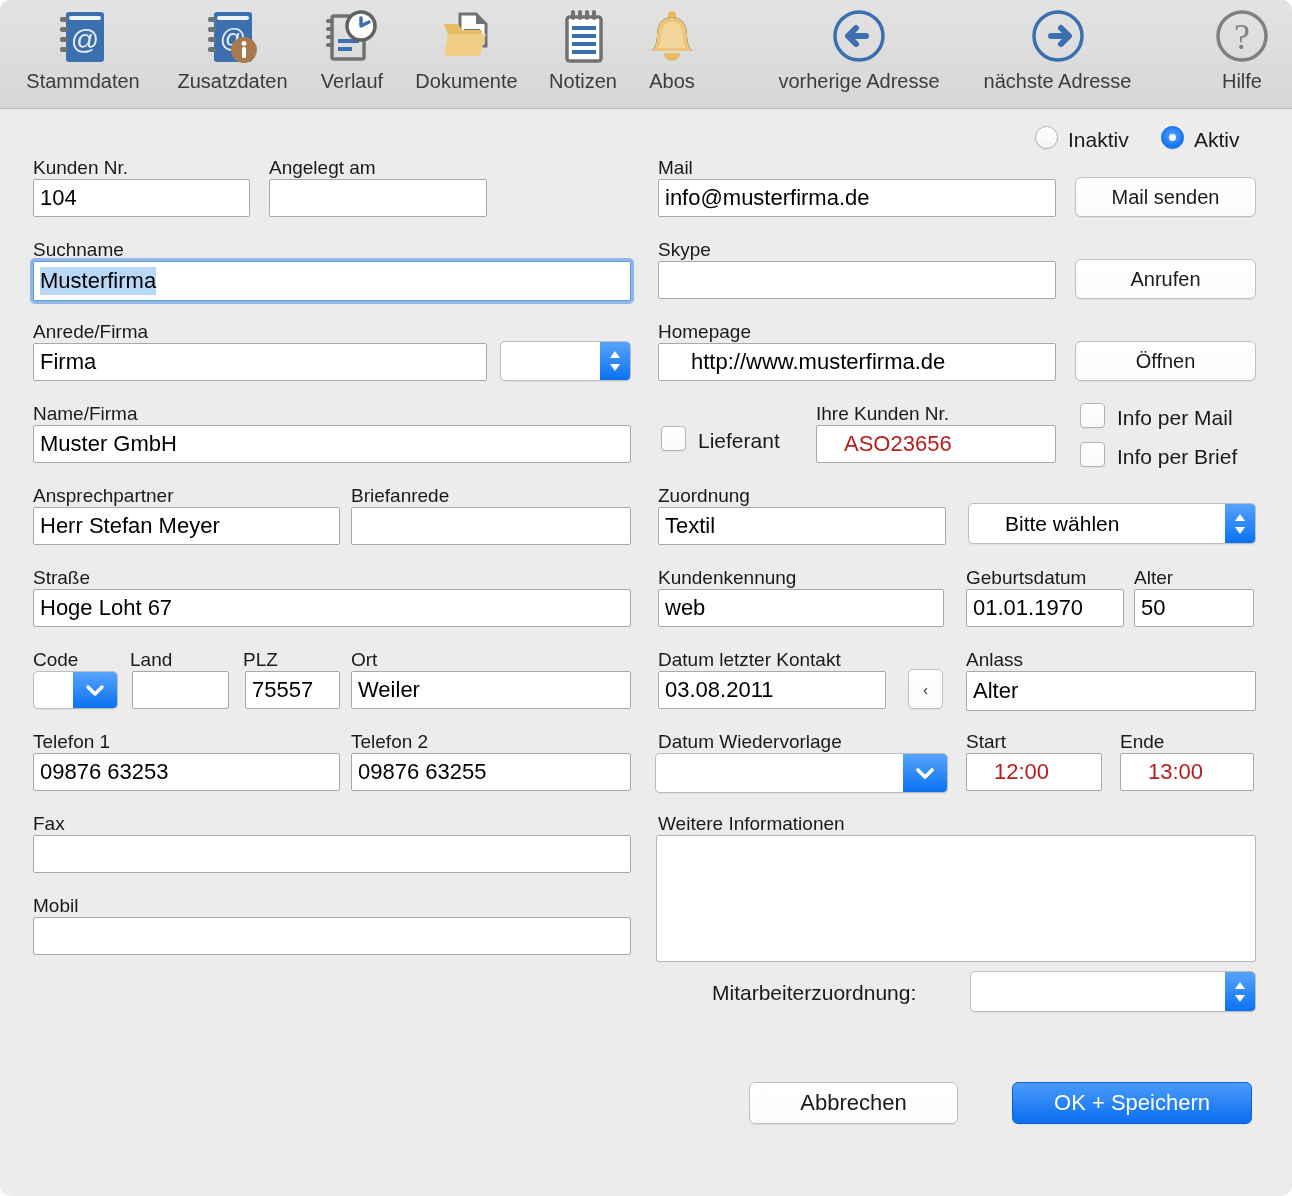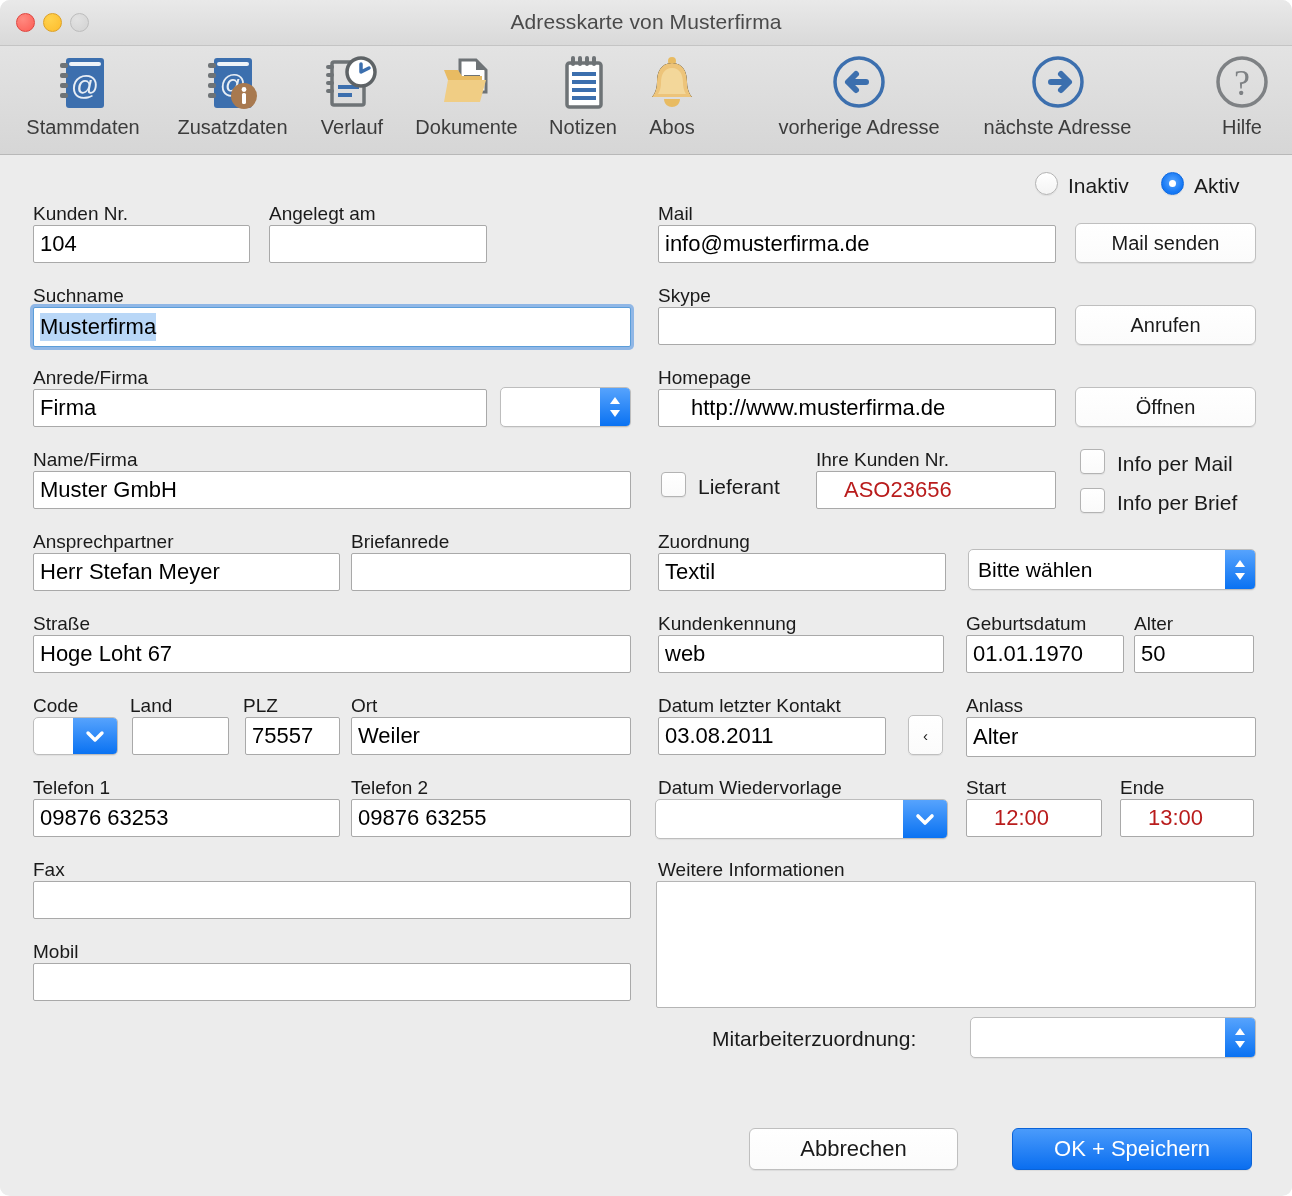--- a/index.html
+++ b/index.html
@@ -151,21 +151,21 @@
     position: absolute;
     background: #fff;
     border: 1px solid #bdbdbd;
     border-radius: 5px;
     box-shadow: 0 1px 1px rgba(0,0,0,0.06);
     display: flex; align-items: center;
     overflow: hidden;
     font-size: 21px;
     color: #000;
   }
-  .combo .ctext { flex: 1; padding-left: 9px; white-space: nowrap; }
+  .combo .ctext { flex: 1; padding-left: 9px; white-space: nowrap; margin-left: 27px; }
   .combo .knob {
     width: 30px; height: 100%;
     background: linear-gradient(to bottom, #56a3fd, #0a72f2);
     display: flex; align-items: center; justify-content: center;
     flex-shrink: 0;
   }
   .combo .knob svg { display: block; }
 
   .dropdown {
     position: absolute;
@@ -182,28 +182,20 @@
     background: linear-gradient(to bottom, #56a3fd, #0a72f2);
     display: flex; align-items: center; justify-content: center;
     flex-shrink: 0;
   }
 </style>
 </head>
 <body>
 
 <div class="window">
 
-  <div class="titlebar">
-    <div class="traffic">
-      <div class="tl tl-close"></div>
-      <div class="tl tl-min"></div>
-      <div class="tl tl-zoom"></div>
-    </div>
-    <div class="title-text">Adresskarte von Musterfirma</div>
-  </div>
 
   <div class="toolbar">
 
     <div class="tb-item" style="left:20px;width:126px;">
       <div class="tb-icon">
         <svg width="54" height="58" viewBox="0 0 54 58">
           <rect x="10" y="4" width="38" height="50" rx="3" fill="#3c6fae"></rect>
           <rect x="13" y="8" width="32" height="4" rx="2" fill="#eef3f8"></rect>
           <rect x="4" y="9" width="8" height="5" rx="2" fill="#6e7376"></rect>
           <rect x="4" y="19" width="8" height="5" rx="2" fill="#6e7376"></rect>

